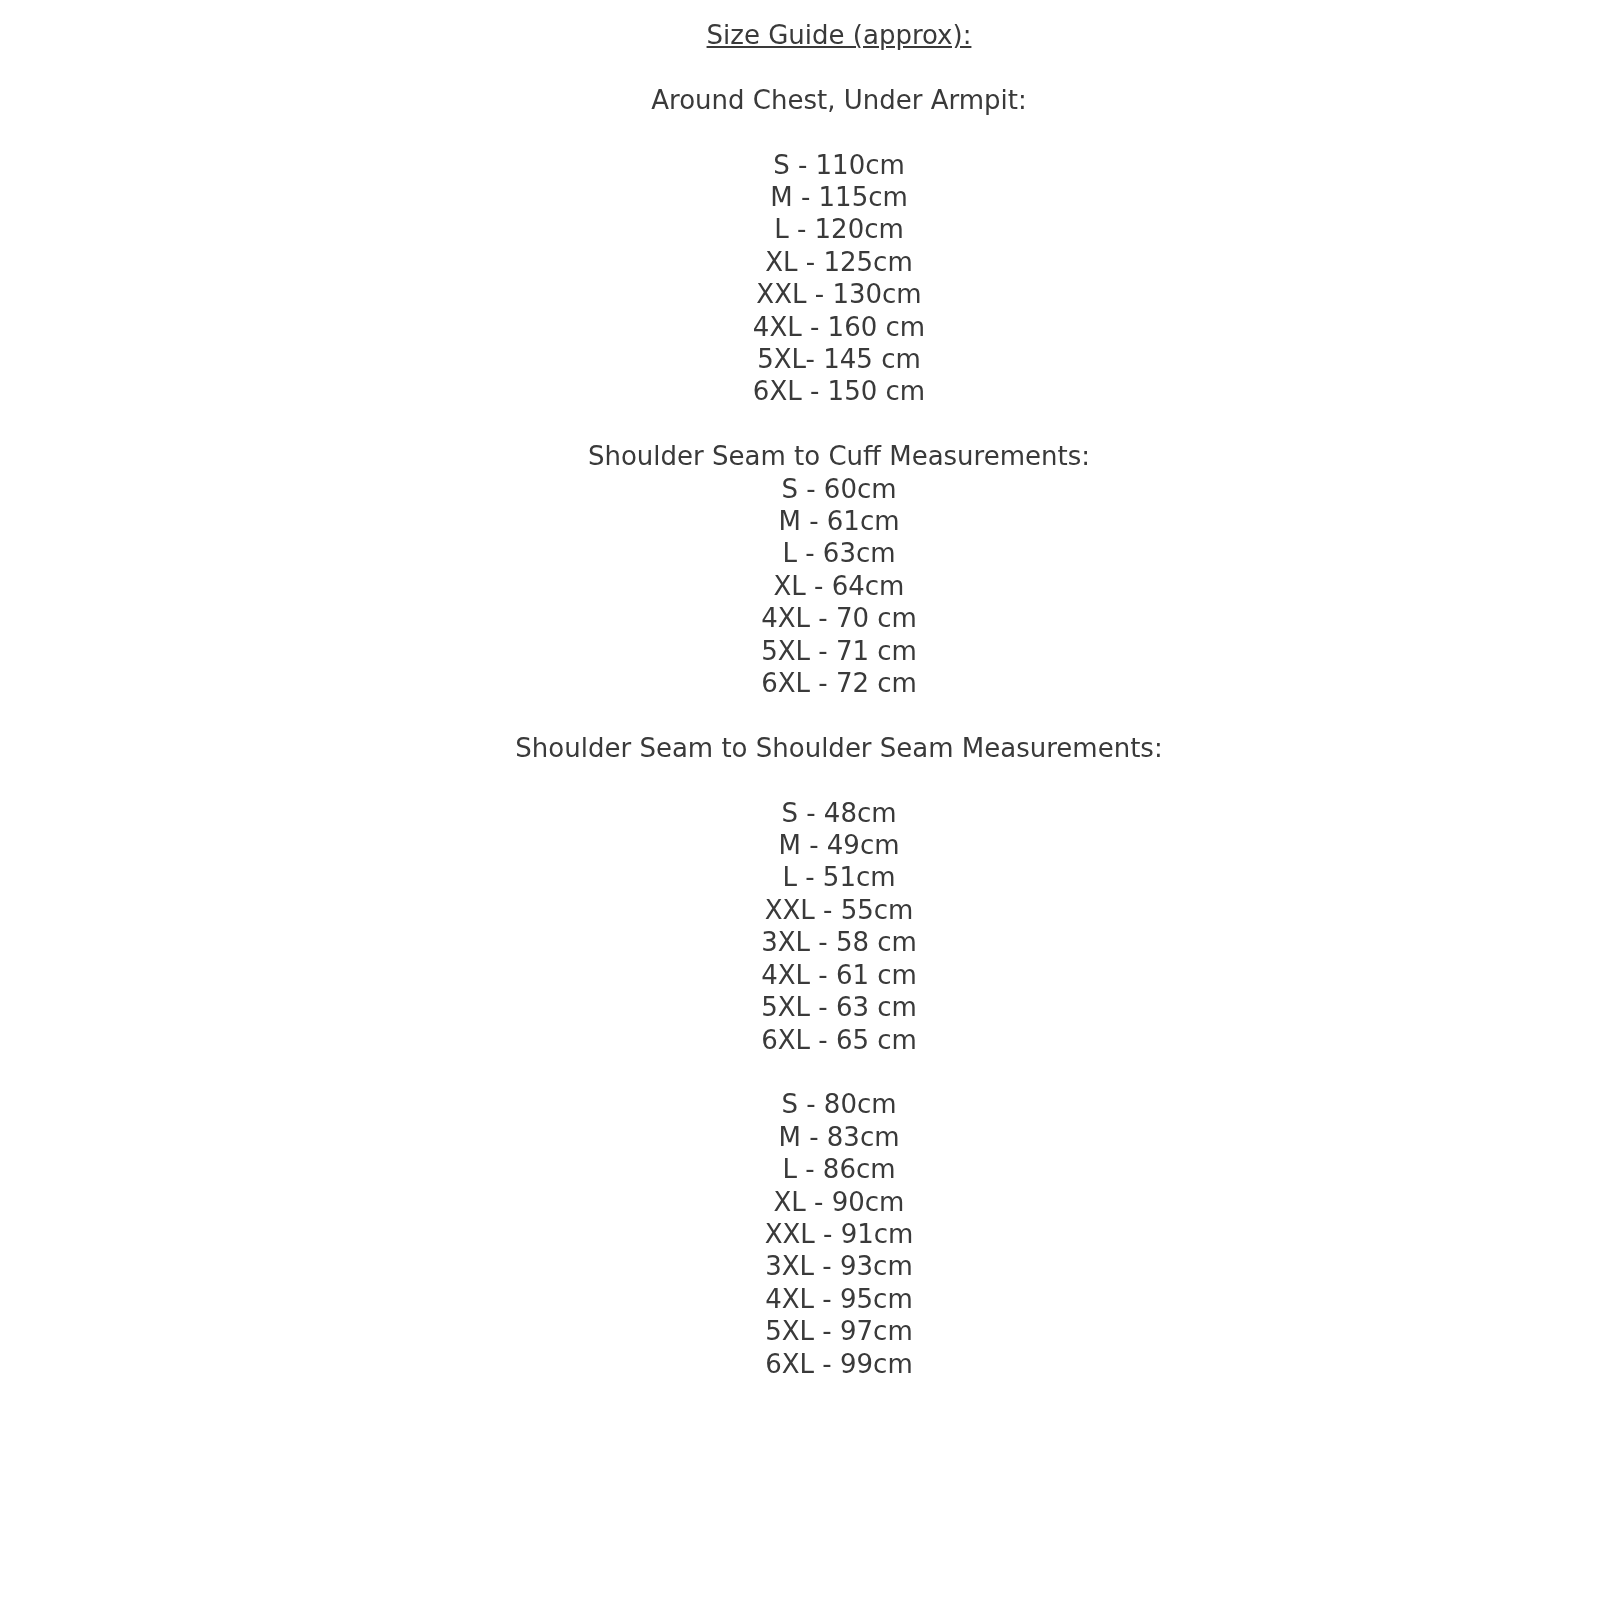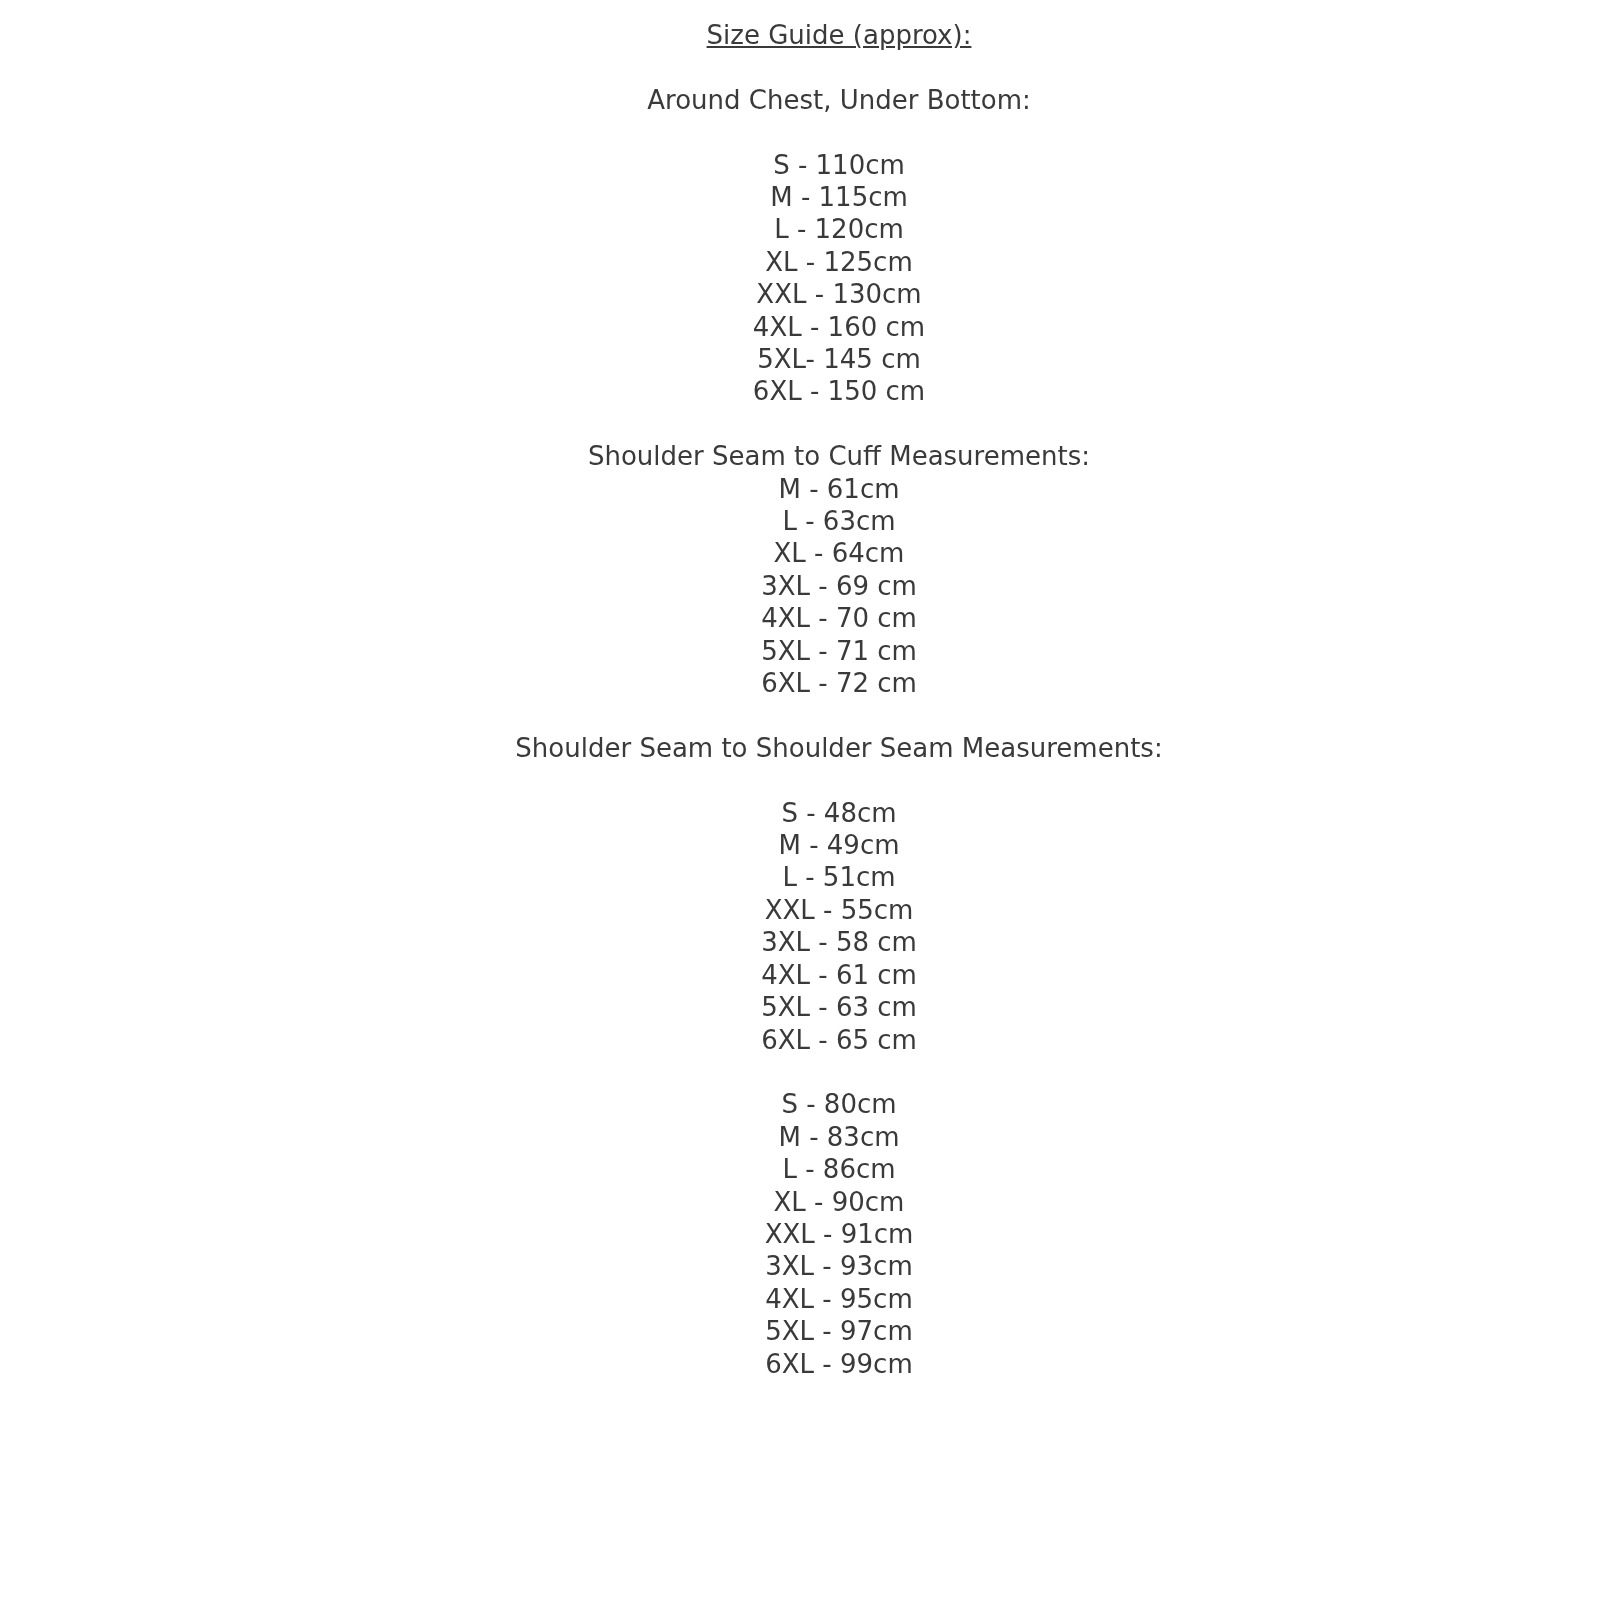--- a/index.html
+++ b/index.html
@@ -37,37 +37,37 @@
 </style>
 </head>
 <body>
 
 <div class="page">
   <div class="doc">
 
     <div class="line title">Size Guide (approx):</div>
     <div class="spacer"></div>
 
-    <div class="line">Around Chest, Under Bottom:</div>
+    <div class="line">Around Chest, Under Armpit:</div>
     <div class="spacer"></div>
     <div class="line">S - 110cm</div>
     <div class="line">M - 115cm</div>
     <div class="line">L - 120cm</div>
     <div class="line">XL - 125cm</div>
     <div class="line">XXL - 130cm</div>
     <div class="line">4XL - 160 cm</div>
     <div class="line">5XL- 145 cm</div>
     <div class="line">6XL - 150 cm</div>
     <div class="spacer"></div>
 
     <div class="line">Shoulder Seam to Cuff Measurements:</div>
+    <div class="line">S - 60cm</div>
     <div class="line">M - 61cm</div>
     <div class="line">L - 63cm</div>
     <div class="line">XL - 64cm</div>
-    <div class="line">3XL - 69 cm</div>
     <div class="line">4XL - 70 cm</div>
     <div class="line">5XL - 71 cm</div>
     <div class="line">6XL - 72 cm</div>
     <div class="spacer"></div>
 
     <div class="line">Shoulder Seam to Shoulder Seam Measurements:</div>
     <div class="spacer"></div>
     <div class="line">S - 48cm</div>
     <div class="line">M - 49cm</div>
     <div class="line">L - 51cm</div>

